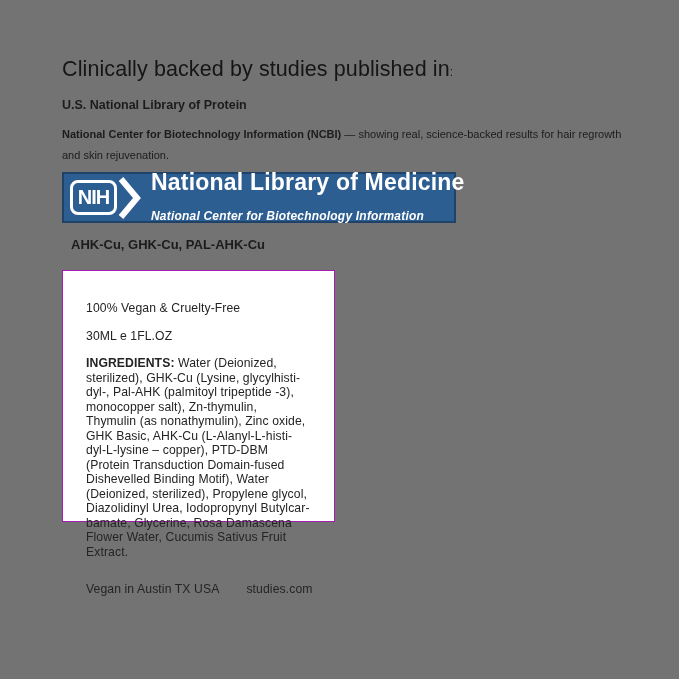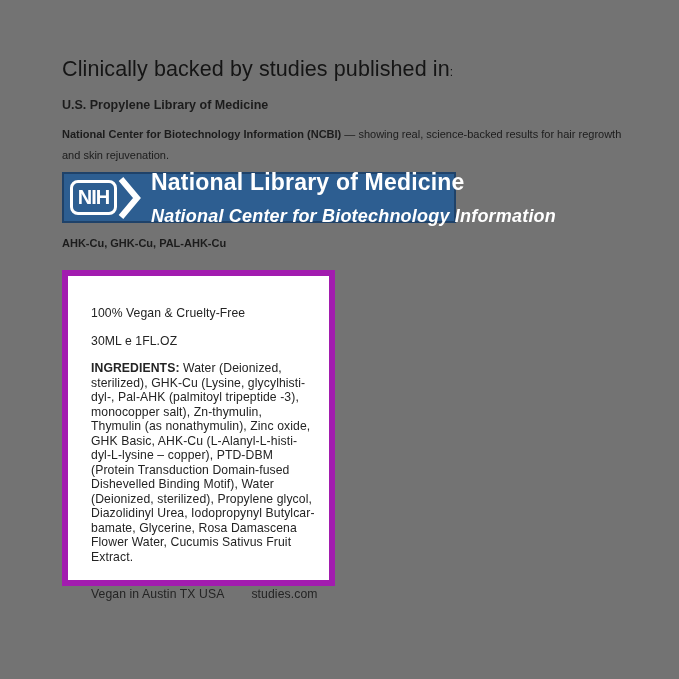--- a/index.html
+++ b/index.html
@@ -67,38 +67,38 @@
     border-radius: 8px;
     color: #ffffff;
     font-weight: 700;
     font-size: 20px;
     letter-spacing: -1px;
     flex: none;
   }
   .nih-chevron { display: block; margin-left: 1px; }
   .nih-text { margin-left: 9px; color: #ffffff; white-space: nowrap; }
   .nih-title { font-size: 23px; font-weight: 700; letter-spacing: 0.2px; line-height: 21px; }
-  .nih-subtitle { font-size: 18px; font-style: italic; font-weight: 600; line-height: 14px; margin-top: 16px; letter-spacing: 0.2px; }
+  .nih-subtitle { font-size: 12px; font-style: italic; font-weight: 600; line-height: 14px; margin-top: 16px; letter-spacing: 0.2px; }
   .peptides {
     position: absolute;
-    left: 62px;
+    left: 71px;
     top: 237px;
     margin: 0;
-    font-size: 11px;
+    font-size: 13px;
     font-weight: 700;
     color: #1c1c1c;
   }
   .label-box {
     position: absolute;
     left: 62px;
     top: 270px;
     width: 273px;
-    height: 316px;
+    height: 252px;
     box-sizing: border-box;
-    border: 6px solid #a21caf;
+    border: 1px solid #a21caf;
     background: #ffffff;
   }
   .label-box .line {
     position: absolute;
     left: 23px;
     margin: 0;
     font-size: 12.2px;
     color: #242424;
     letter-spacing: 0.1px;
   }
@@ -109,21 +109,21 @@
   .made-row { top: 311px; }
   .website { margin-left: 27px; }
 </style>
 </head>
 <body>
 
 <div class="canvas">
 
   <h1 class="title"><span>Clinically backed by studies published in</span><span class="sub-colon">:</span></h1>
 
-  <p class="sub1">U.S. Propylene Library of Medicine</p>
+  <p class="sub1">U.S. National Library of Protein</p>
 
   <p class="sub2"><strong>National Center for Biotechnology Information (NCBI)</strong><span> — showing real, science-backed results for hair regrowth and skin rejuvenation.</span></p>
 
   <div class="nih-banner">
     <div class="nih-mark">
       <span class="nih-box">NIH</span>
       <svg class="nih-chevron" width="24" height="44" viewBox="0 0 24 44" aria-hidden="true">
         <polyline points="3,3 19,22 3,41" fill="none" stroke="#ffffff" stroke-width="6" stroke-linecap="butt" stroke-linejoin="miter"></polyline>
       </svg>
     </div>

